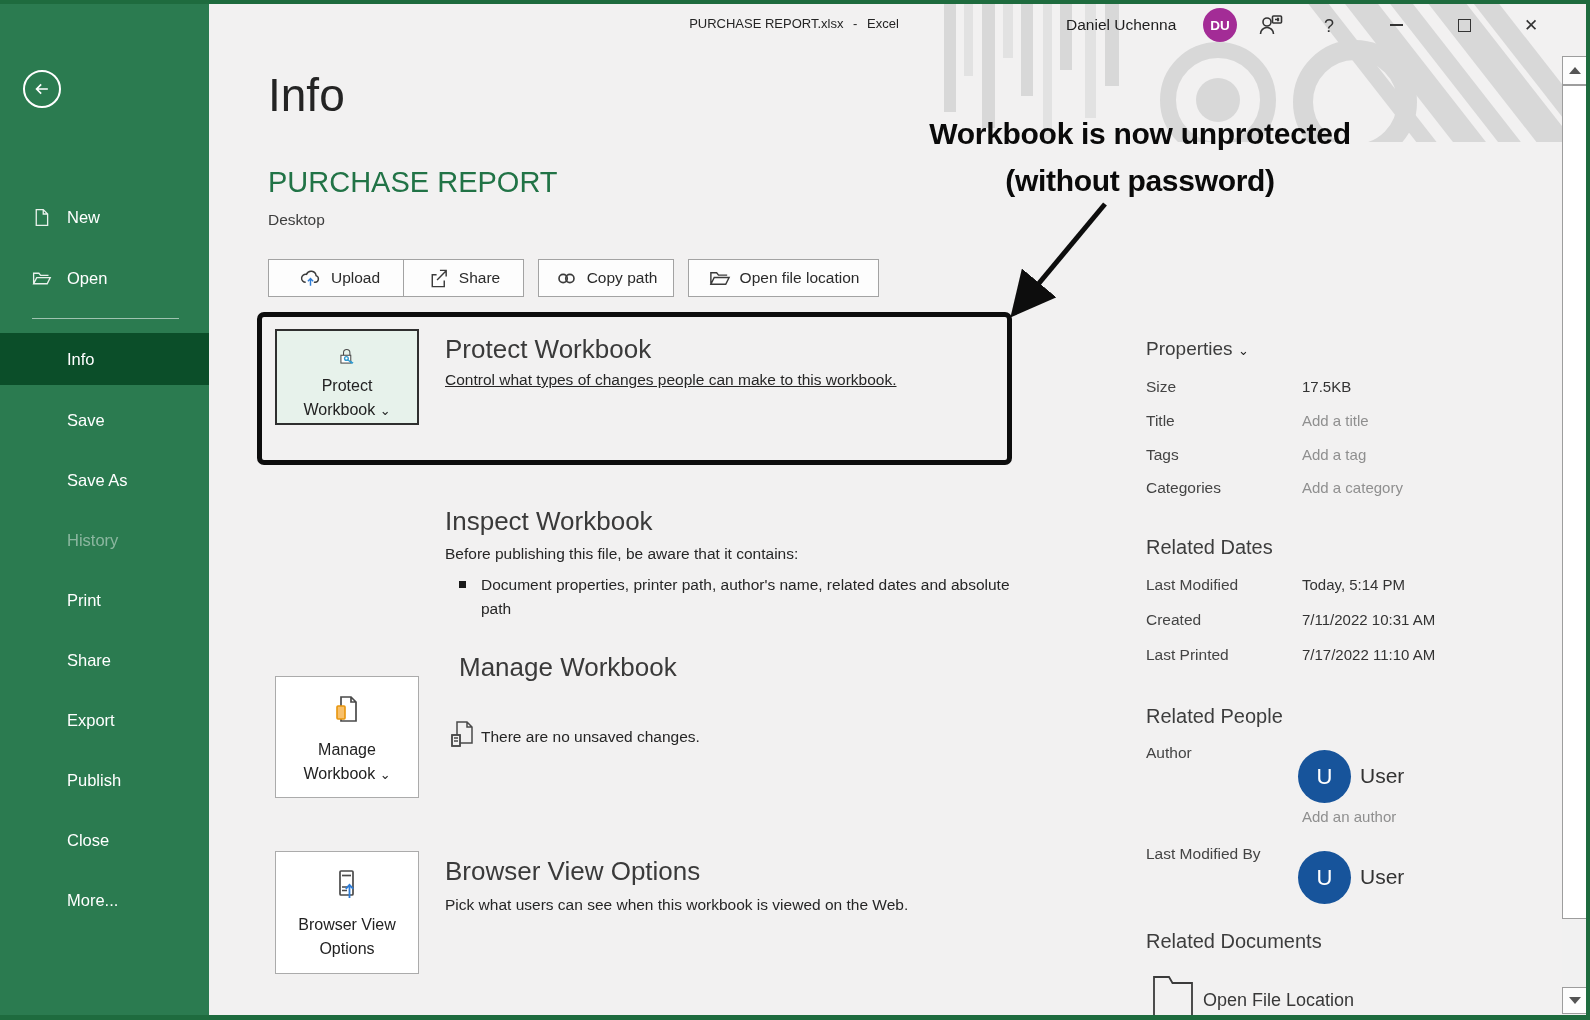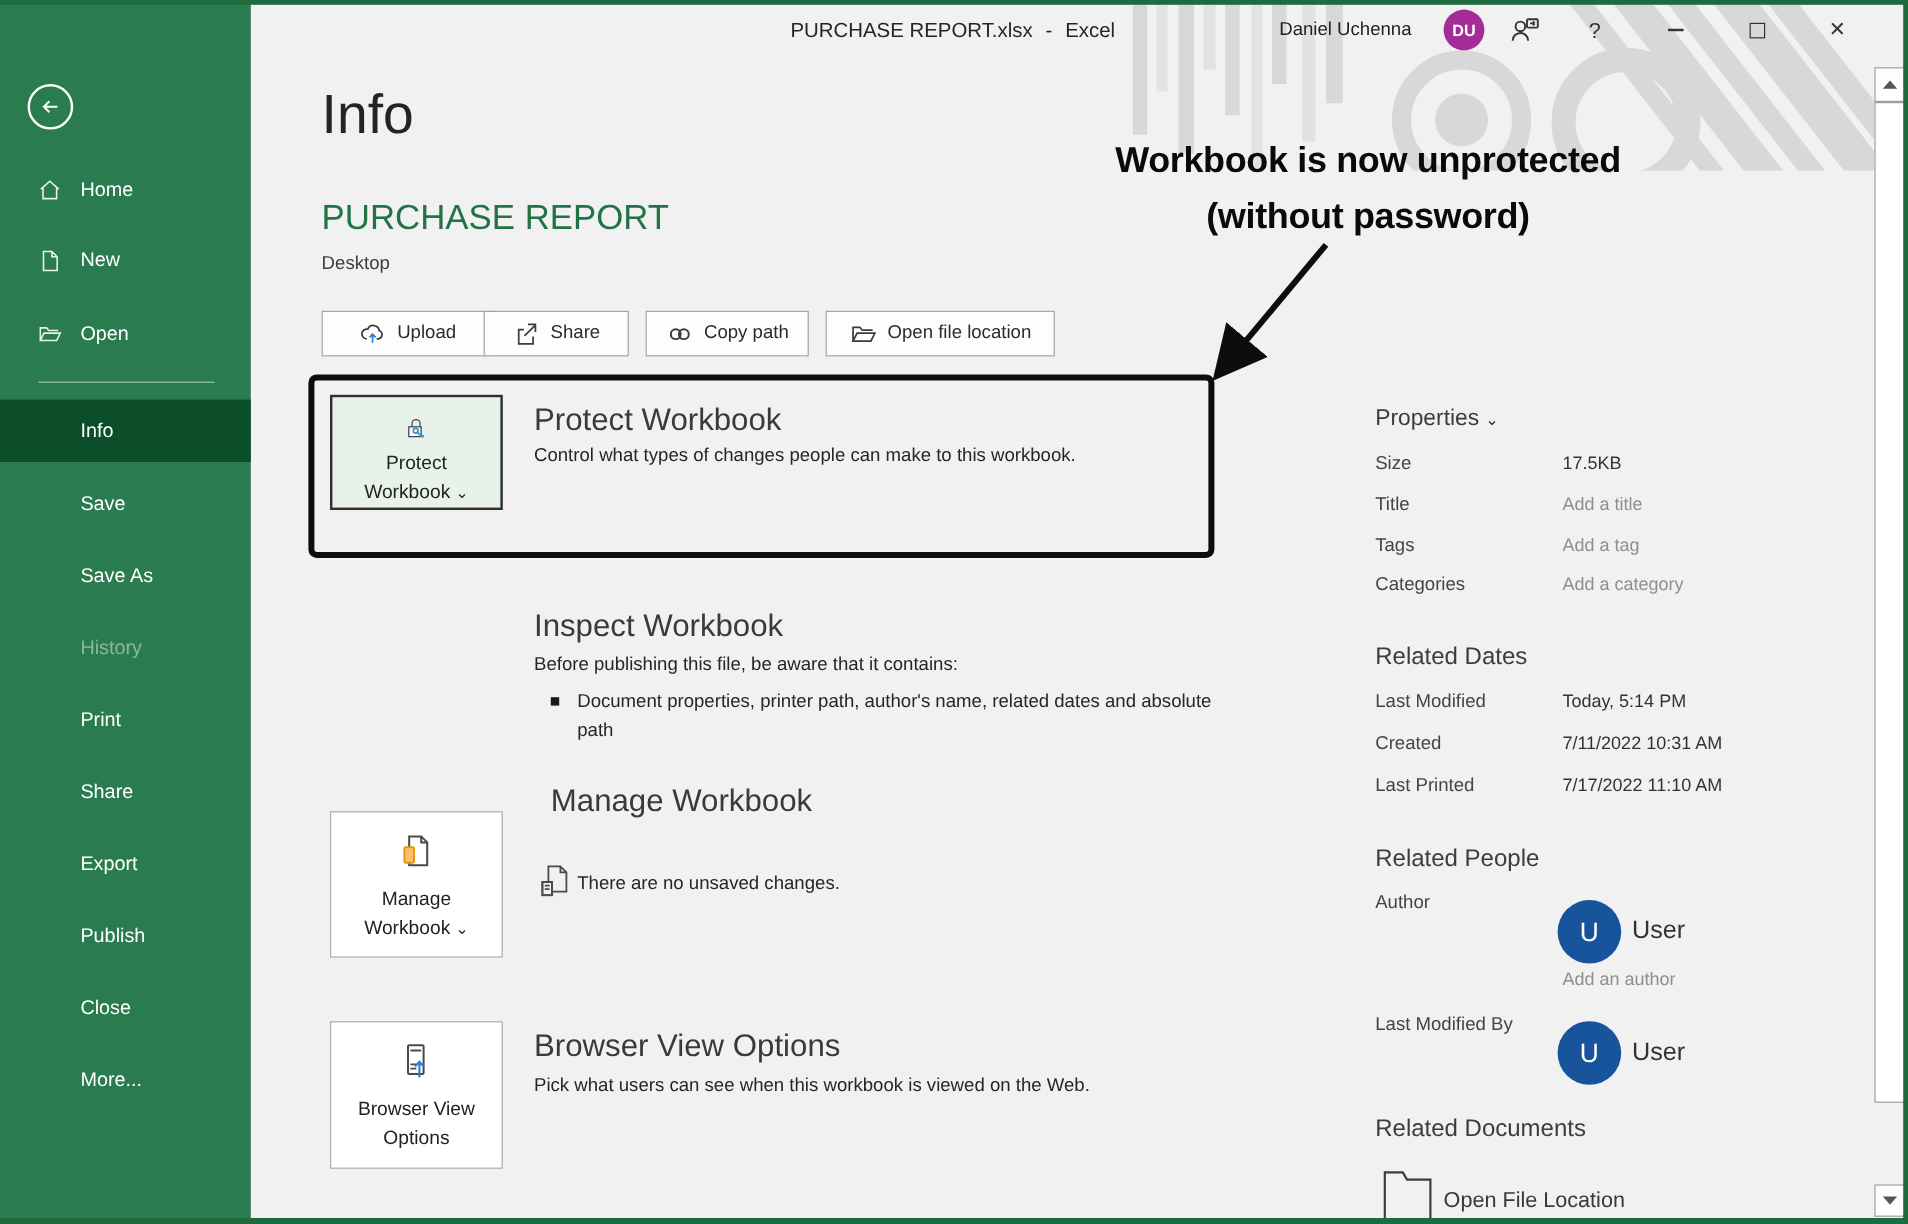--- a/index.html
+++ b/index.html
@@ -15,21 +15,21 @@
   
   .decor { left:900px; top:0; width:682px; height:142px; overflow:hidden; z-index:1; }
   .decor div { position:absolute; }
   .bar  { background:#d8d8d8; top:0; }
   .bar.lt { background:#e2e2e2; }
   .ring { border:16px solid #d8d8d8; border-radius:50%; background:transparent; }
   .dot  { background:#d8d8d8; border-radius:50%; }
   .stripe { background:#d8d8d8; transform:rotate(-38deg); top:-70px; height:300px; }
 
   
-  .titlebar-text { top:16px; left:594px; width:400px; text-align:center; font-size:17px; color:#252525; z-index:5; }
+  .titlebar-text { top:16px; left:594px; width:400px; text-align:center; font-size:13px; color:#252525; z-index:5; }
   .user-name { top:16px; left:1066px; font-size:15.5px; color:#1e1e1e; z-index:5; cursor:default; }
   .avatar-du { top:8px; left:1203px; width:34px; height:34px; border-radius:50%; background:#a32c96; color:#fff;
                font-size:13.5px; font-weight:bold; display:flex; align-items:center; justify-content:center; z-index:5; }
   .tb-icon { z-index:5; color:#333; display:flex; align-items:center; justify-content:center; }
 
   
   .sidebar { left:0; top:0; width:209px; height:1020px; background:#2b7b50; z-index:4; }
   .sb-item { position:absolute; left:0; width:209px; height:34px; color:#fff; font-size:16.5px;
              display:flex; align-items:center; cursor:pointer; }
   .sb-item .lbl { position:absolute; left:67px; }
@@ -141,26 +141,20 @@
     <span class="maximize-glyph"></span>
   </div>
   <div class="abs tb-icon" style="left:1518px; top:12px; width:26px; height:26px; font-size:17px;">✕</div>
 
   <div class="abs sidebar">
     <div class="back-btn">
       <svg viewBox="0 0 24 24" width="20" height="20" fill="none" stroke="#fff" stroke-width="2">
         <path d="M19 12 H6 M11 6.5 L5.5 12 L11 17.5"></path>
       </svg>
     </div>
-    <div class="sb-item" style="top:141px;">
-      <svg viewBox="0 0 24 24" fill="none" stroke="#e9f1ec" stroke-width="1.5">
-        <path d="M3.5 11 L12 3.5 L20.5 11 M5.5 9.5 V20 h13 V9.5"></path>
-      </svg>
-      <span class="lbl">Home</span>
-    </div>
     <div class="sb-item" style="top:200px;">
       <svg viewBox="0 0 24 24" fill="none" stroke="#e9f1ec" stroke-width="1.5">
         <path d="M6 3 h8 l5 5 v13 H6 z M14 3 v5 h5"></path>
       </svg>
       <span class="lbl">New</span>
     </div>
     <div class="sb-item" style="top:261px;">
       <svg viewBox="0 0 24 24" fill="none" stroke="#e9f1ec" stroke-width="1.5">
         <path d="M3 18 V6 h6 l2 2.5 h9 M3 18 l3.5 -7 H22 l-3.5 7 z"></path>
       </svg>
@@ -252,21 +246,21 @@
       <circle cx="18" cy="21.5" r="3.2" stroke="#2f9ad0" stroke-width="2.4"></circle>
       <path d="M20.4 23.8 L28 30 M25 28.2 l1.8 -2.2 M27.5 30 l1.8 -2.2" stroke="#2f9ad0" stroke-width="2.4"></path>
     </svg>
     <span class="bl">Protect</span>
     <span class="bl">
       <span>Workbook</span>
       <span class="chev">⌄</span>
     </span>
   </div>
   <div class="sec-title" style="top:334px;">Protect Workbook</div>
-  <div class="sec-desc" style="top:371px;">Control what types of changes people can make to this workbook.</div>
+  <div class="sec-desc" style="top:371px;text-decoration:underline;">Control what types of changes people can make to this workbook.</div>
 
   <div class="sec-title" style="top:506px;">Inspect Workbook</div>
   <div class="sec-desc" style="top:545px;">Before publishing this file, be aware that it contains:</div>
   <div class="bullet-sq" style="top:581px;"></div>
   <div class="sec-desc" style="left:481px; top:573px; width:535px; line-height:24px;">Document properties, printer path, author's name, related dates and absolute path</div>
 
   <div class="sec-btn" style="top:676px; height:122px;">
     <svg width="40" height="40" viewBox="0 0 40 40" fill="none">
       <path d="M14 5 h10 l5 5 v19 H14 z M24 5 v5 h5" stroke="#4a4a4a" stroke-width="1.7"></path>
       <rect x="10" y="14" width="8" height="13" rx="1" fill="#f8c06a" stroke="#e8950c" stroke-width="1.6"></rect>

